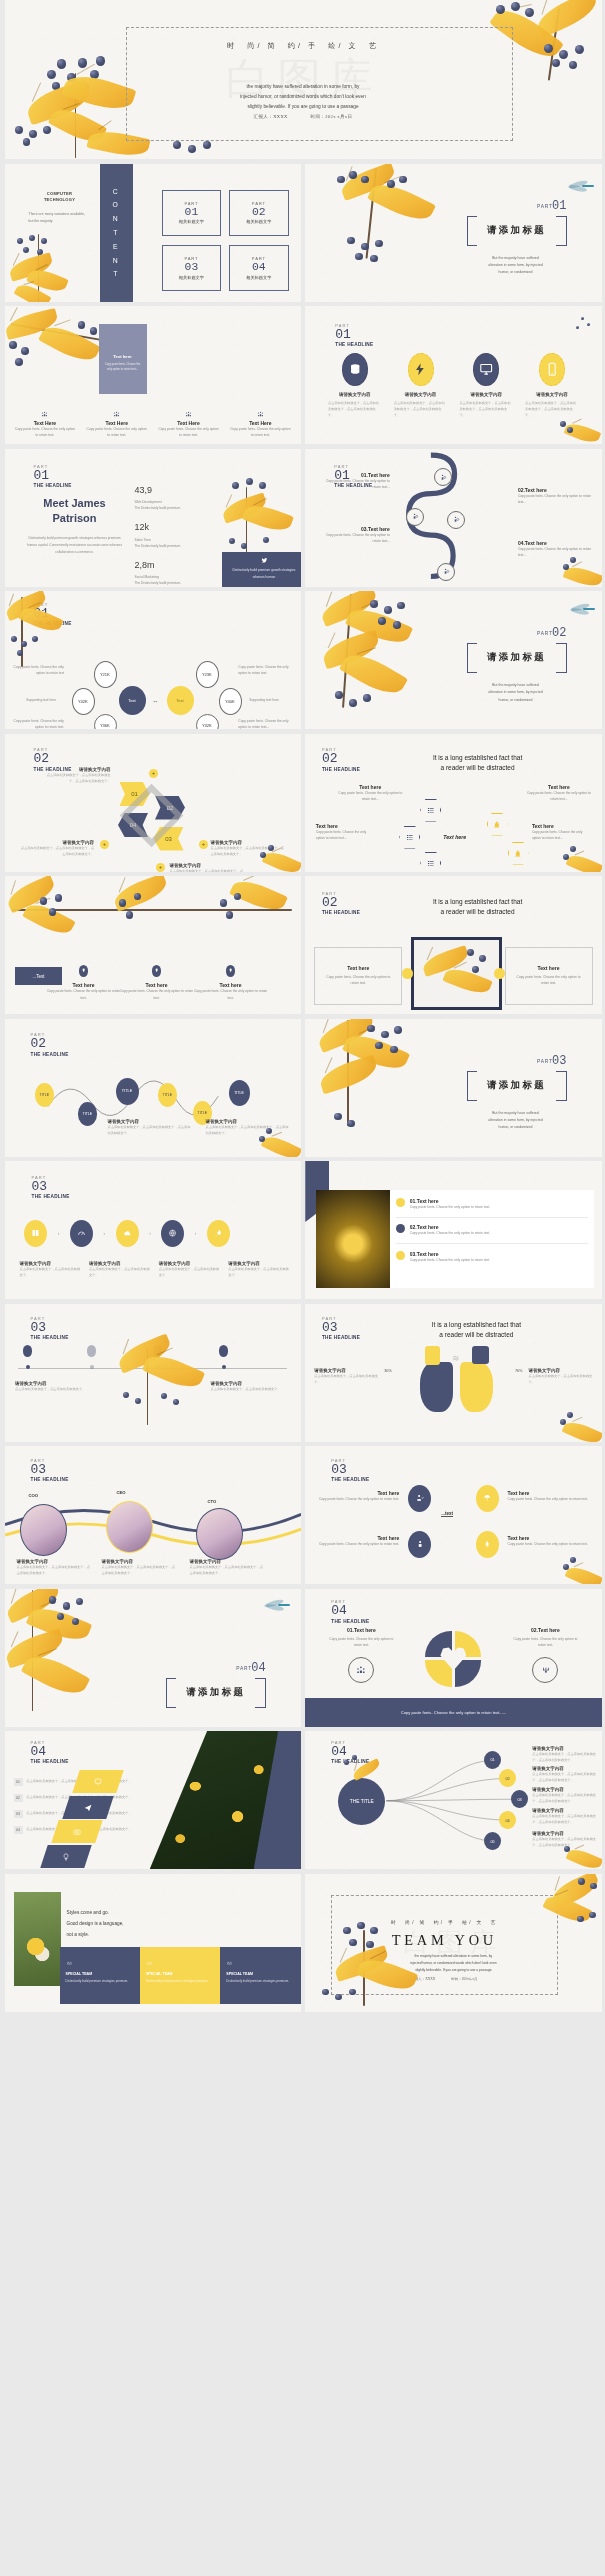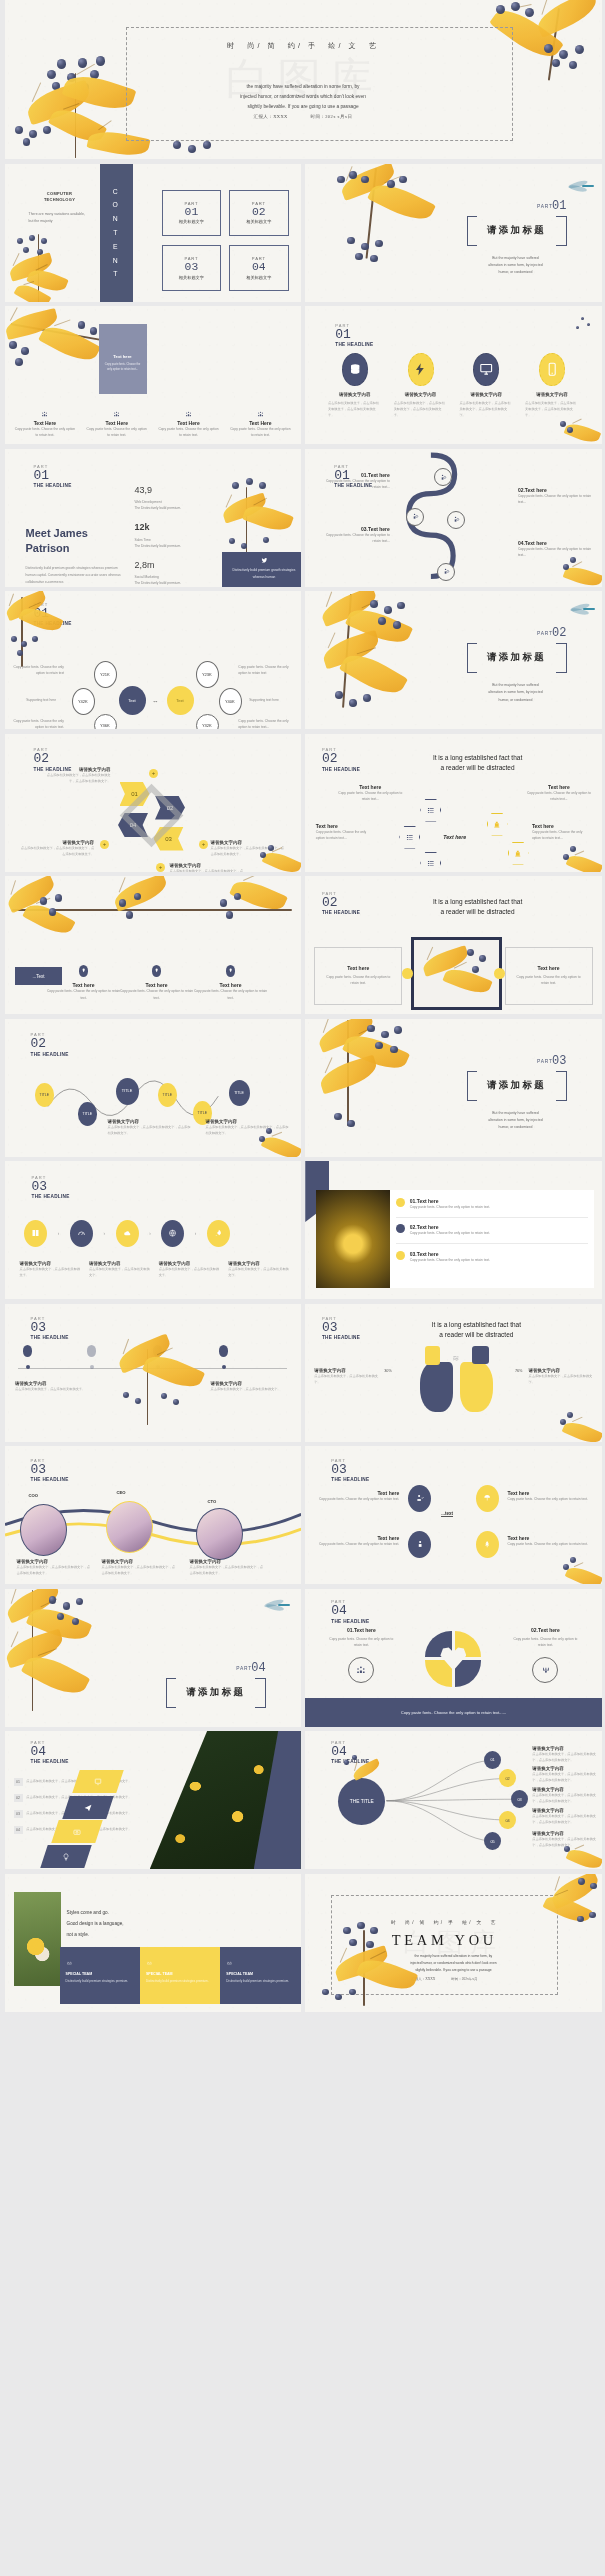--- a/index.html
+++ b/index.html
@@ -400,36 +400,36 @@
 <div class="row">
 
   <div class="slide">
     <div class="paper"></div>
     <div class="hl" style="left:29px;top:15px">
       <div class="p">PART</div>
       <div class="n">01</div>
       <div class="t">THE HEADLINE</div>
     </div>
 
-    <div style="position:absolute;left:21px;top:77px;width:98px;">
+    <div style="position:absolute;left:21px;top:47px;width:98px;text-align:center;">
       <div style="font-size:11px;font-weight:700;color:#3f4663;line-height:1.45;">
         <div>Meet James</div>
         <div>Patrison</div>
       </div>
       <div class="txt-p" style="margin-top:7.6px;line-height:2.1;">Distinctively build premium growth strategies whereas premium human capital. Conveniently envisioneer accurate users whereas collaborative e-commerce.</div>
     </div>
 
     <div style="position:absolute;left:130px;top:36px;width:70px;">
       <div style="margin-bottom:10.6px;">
         <div style="font-size:9px;color:#3e3e3e;">43,9</div>
         <div class="txt-p" style="margin-top:4.5px">Web Development</div>
         <div class="txt-p">The Distinctively build premium.</div>
       </div>
       <div style="margin-bottom:10.6px;">
-        <div style="font-size:9px;color:#3e3e3e;font-weight:bold;">12k</div>
+        <div style="font-size:9px;color:#3e3e3e;">12k</div>
         <div class="txt-p" style="margin-top:4.5px">Sales Time</div>
         <div class="txt-p">The Distinctively build premium.</div>
       </div>
       <div>
         <div style="font-size:9px;color:#3e3e3e;">2,8m</div>
         <div class="txt-p" style="margin-top:4.5px">Social Marketing</div>
         <div class="txt-p">The Distinctively build premium.</div>
       </div>
     </div>
 

